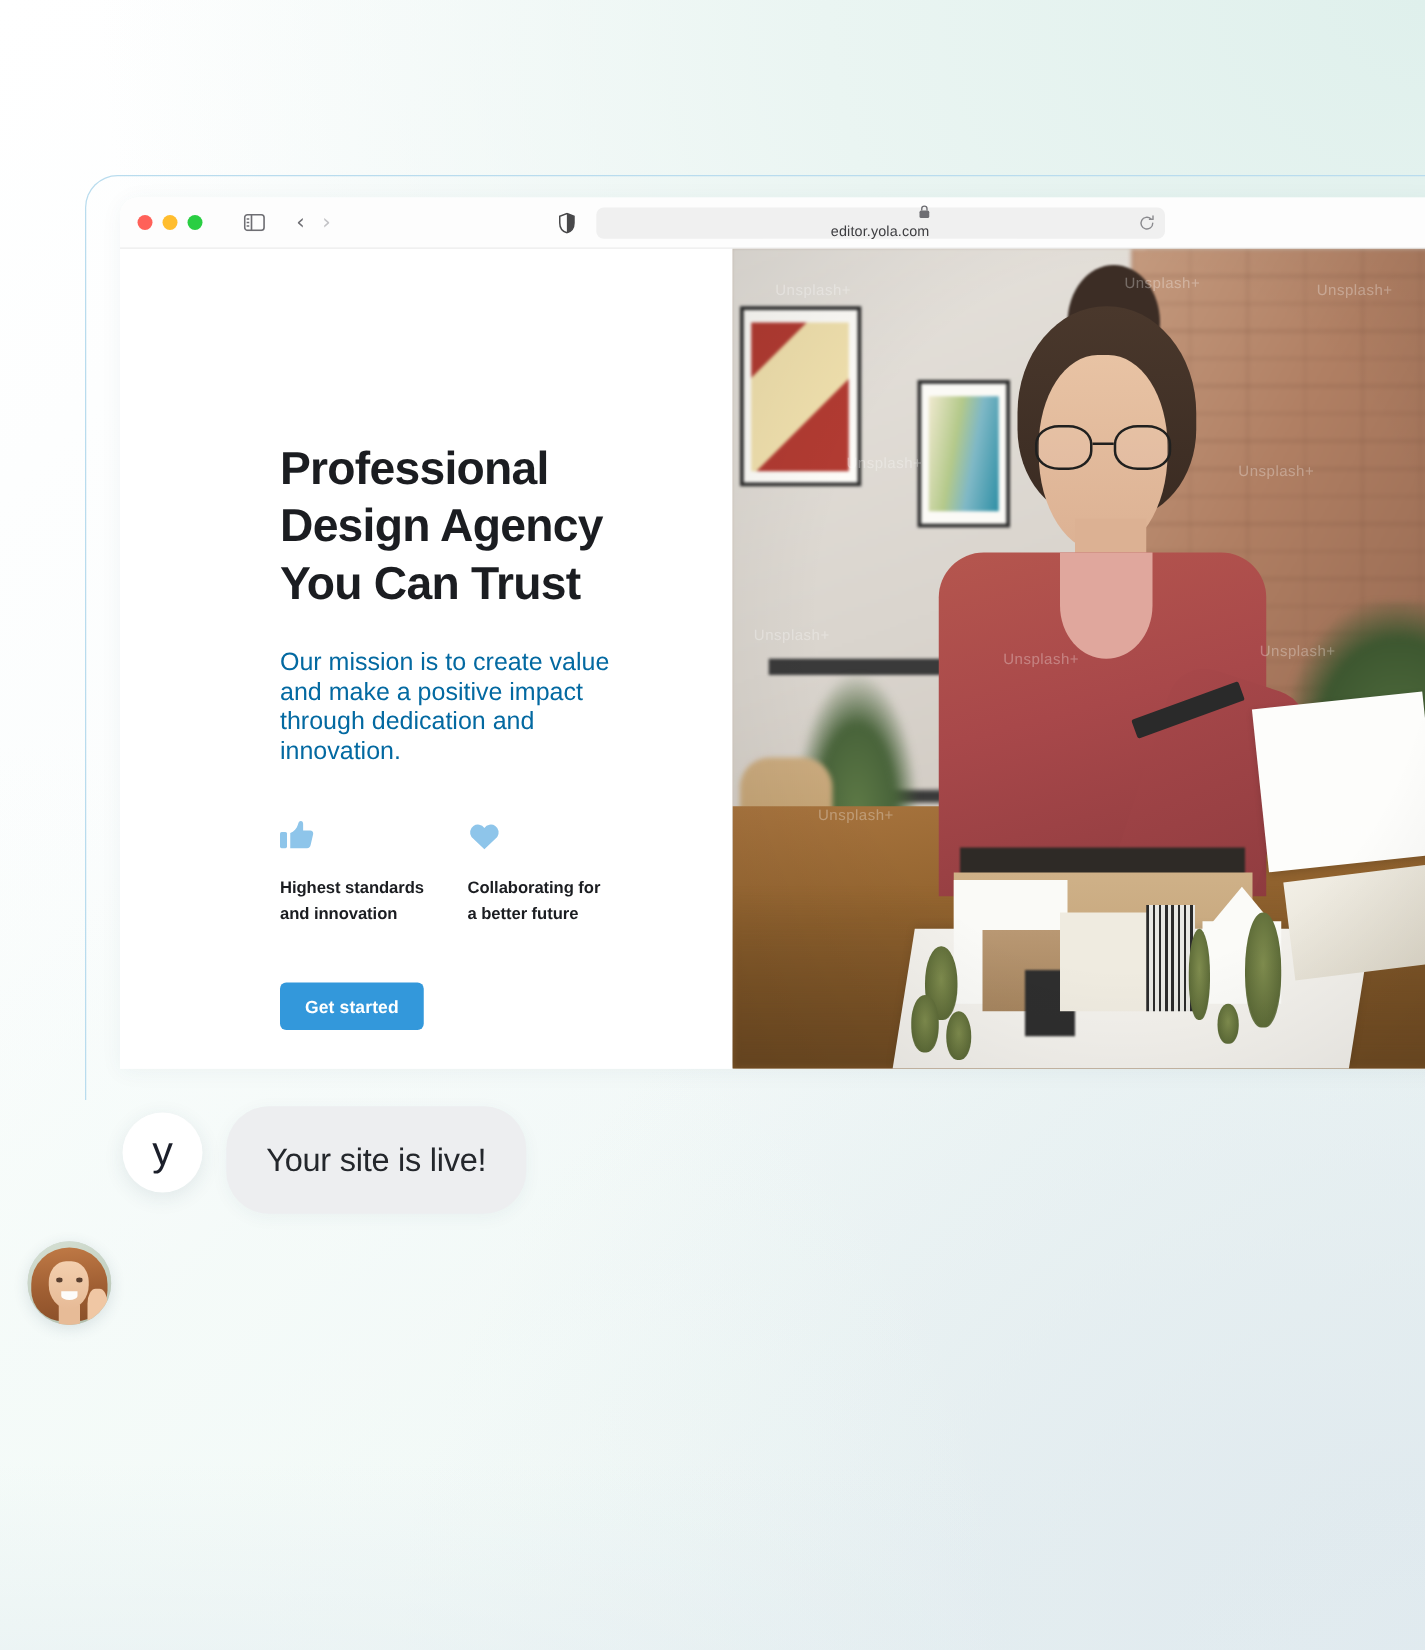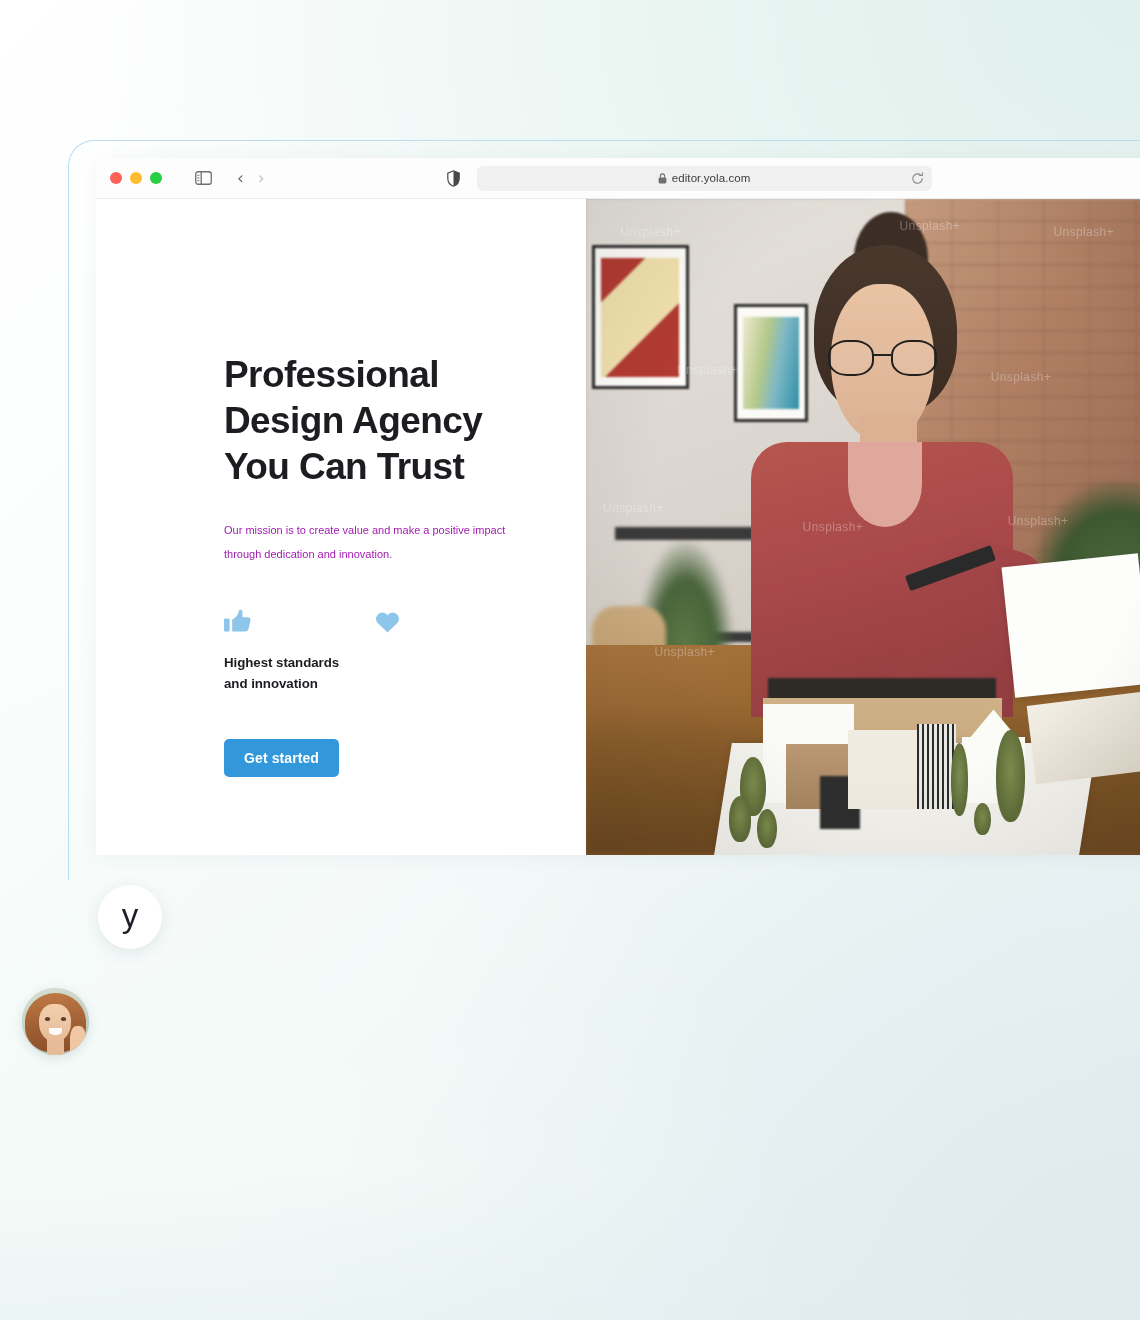--- a/index.html
+++ b/index.html
@@ -89,21 +89,21 @@
     margin-left: 17px;
     width: 455px;
     height: 25px;
     background: #f0f0f0;
     border-radius: 6px;
     display: flex;
     align-items: center;
     justify-content: center;
     position: relative;
   }
-  .url-inner { display:flex; align-items:flex-end; gap:5px; }
+  .url-inner { display:flex; align-items:flex-end; gap:5px;flex-direction:column; }
   .url-text {
     font-size: 11.5px;
     color: #3d3d40;
     letter-spacing: 0.1px;
   }
   .reload { margin-left: 16px; color: #8a8a8e; display:flex; align-items:center; }
 
   
   .site {
     display: flex;
@@ -124,23 +124,23 @@
   h1.hero-title {
     margin: 0;
     font-size: 37px;
     line-height: 46px;
     font-weight: 700;
     letter-spacing: -0.6px;
     color: #1b1d21;
   }
   p.hero-sub {
     margin: 29px 0 0 0;
-    font-size: 11px;
+    font-size: 20px;
     line-height: 23.5px;
-    color: #a21caf;
+    color: #0369a1;
     width: 282px;
   }
   .features {
     display: flex;
     margin-top: 43px;
     gap: 0;
   }
   .feature { width: 163px; }
   .feature-icon { color: #8ec5ea; display:block; height: 26px; }
   .feature-label {
@@ -530,20 +530,22 @@
             <div class="feature-label">Highest standards
 and innovation</div>
           </div>
 
           <div class="feature">
             <span class="feature-icon">
               <svg width="27" height="26" viewBox="0 0 27 26" fill="#8ec5ea">
                 <path d="M13.5 23.4 L3.2 13.5 A6.1 6.1 0 0 1 13.5 6.3 A6.1 6.1 0 0 1 23.8 13.5 Z"></path>
               </svg>
             </span>
+            <div class="feature-label">Collaborating for
+a better future</div>
           </div>
 
         </div>
 
         <button class="cta">Get started</button>
       </div>
     </div>
 
     <div class="site-photo">
       <div class="ph ph-wall"></div>
@@ -606,20 +608,21 @@
 
   </div>
 </div>
 
 <div class="chat">
 
   <div class="row1">
     <div class="avatar-y">
       <span class="y-glyph">y</span>
     </div>
+    <div class="bubble bubble-1">Your site is live!</div>
   </div>
 
   <div class="row2">
     <div class="avatar-photo">
       <span class="av av-bg"></span>
       <span class="av av-hairb"></span>
       <span class="av av-neck"></span>
       <span class="av av-face"></span>
       <span class="av av-eye l"></span>
       <span class="av av-eye r"></span>

